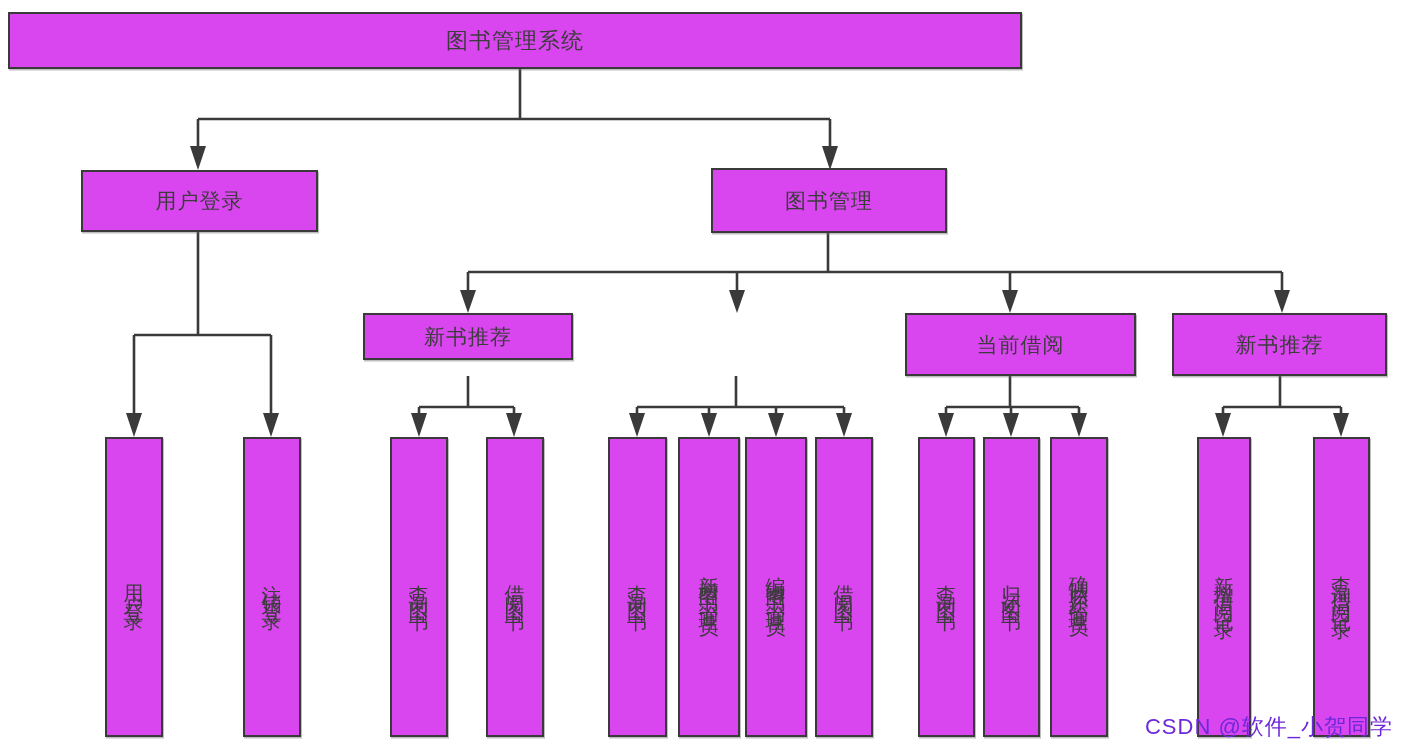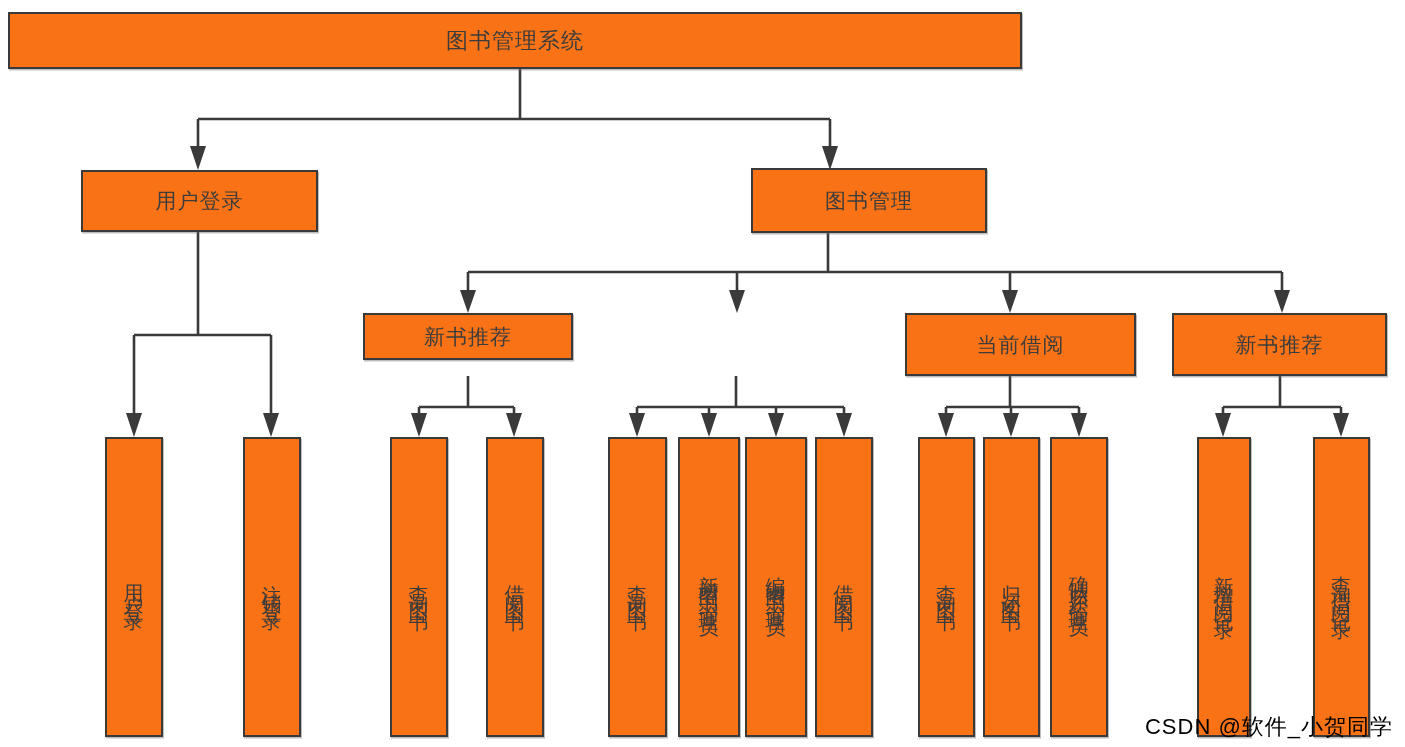--- a/index.html
+++ b/index.html
@@ -18,39 +18,39 @@
   svg.connectors {
     position: absolute;
     left: 0; top: 0;
     width: 1405px;
     height: 747px;
     pointer-events: none;
   }
   .box {
     position: absolute;
     box-sizing: border-box;
-    background: #f97316;
+    background: #d946ef;
     border: 2.5px solid #3a3a3a;
     box-shadow: 1px 1.5px 0 rgba(110,110,110,0.45);
     display: flex;
     align-items: center;
     justify-content: center;
     color: #3c3c3c;
     z-index: 2;
   }
   .box .hlabel {
     font-size: 21px;
     letter-spacing: 1px;
     white-space: nowrap;
   }
   #root-box { left: 8px; top: 12px; width: 1014px; height: 57px; }
   #root-box .hlabel { font-size: 22px; }
 
   #l2-login { left: 81px;  top: 170px; width: 237px; height: 62px; }
-  #l2-mgmt  { left: 711px; top: 168px; width: 236px; height: 65px; margin-left: 40px; }
+  #l2-mgmt  { left: 711px; top: 168px; width: 236px; height: 65px; }
 
   #l3-recommend { left: 363px;  top: 313px; width: 210px; height: 47px; font-family: Liberation Serif, serif; }
   #l3-borrow    { left: 629px;  top: 313px; width: 214px; height: 63px; }
   #l3-current   { left: 905px;  top: 313px; width: 231px; height: 63px; }
   #l3-records   { left: 1172px; top: 313px; width: 215px; height: 63px; }
 
   .leaf {
     top: 437px;
     height: 300px;
     border-width: 2.5px;
@@ -64,21 +64,21 @@
     white-space: nowrap;
     line-height: 1;
   }
   .vtext.long { letter-spacing: 6px; font-size: 20px; }
 
   .watermark {
     position: absolute;
     top: 712px;
     right: 12px;
     font-size: 22px;
-    color: #000000;
+    color: #6d28d9;
     letter-spacing: 1px;
     z-index: 5;
     white-space: nowrap;
   }
 </style>
 </head>
 <body>
 
 <div class="canvas">
 

